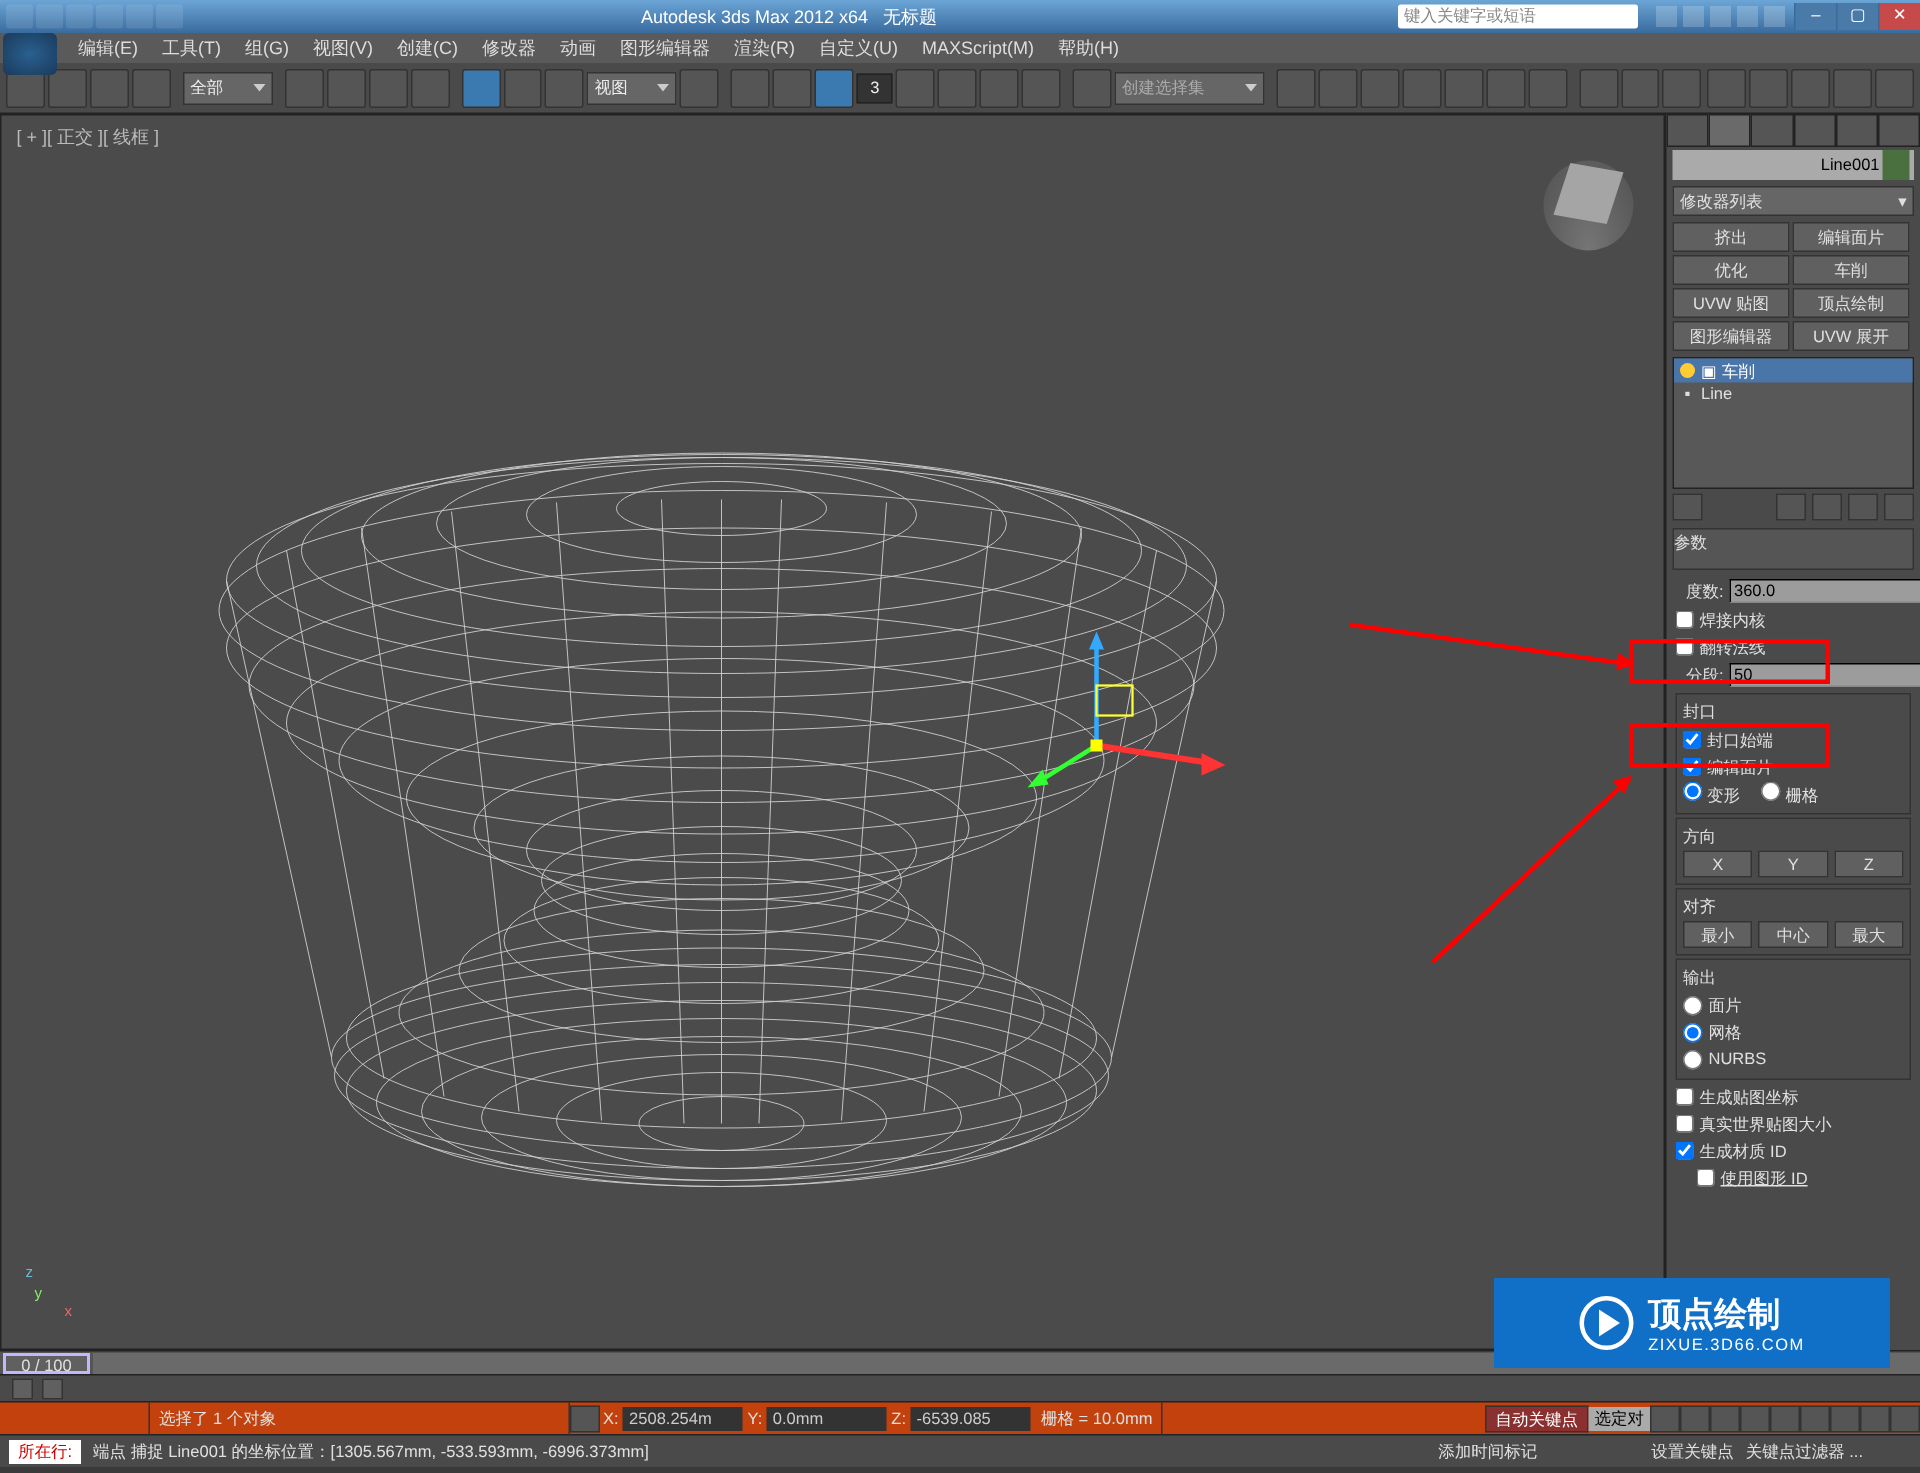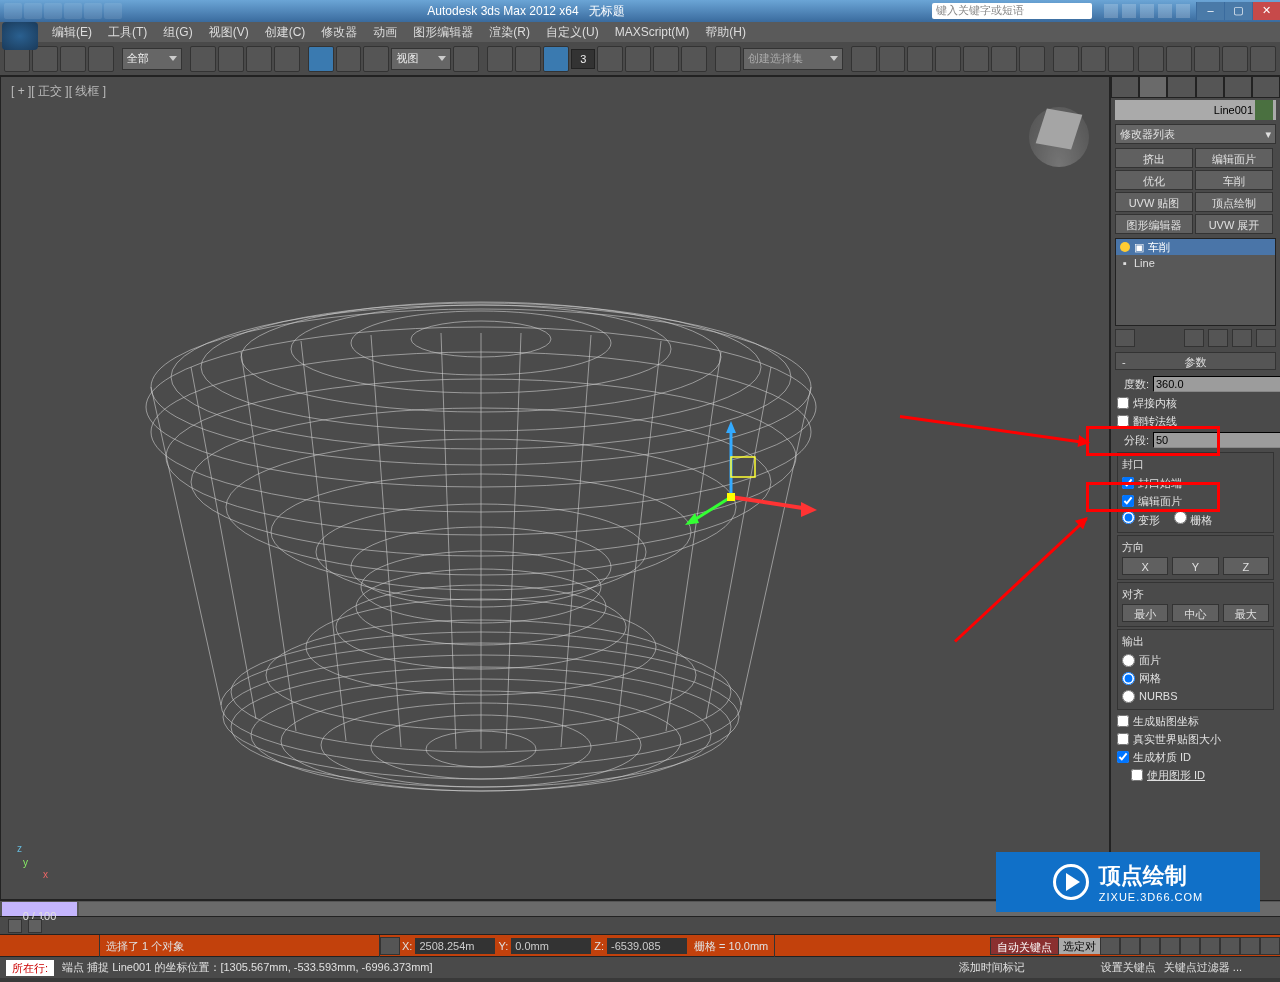--- a/index.html
+++ b/index.html
@@ -57,41 +57,41 @@
 .ddrow { margin: 2px 4px; height: 20px; background: #666; border: 1px solid #333; display: flex; align-items: center; padding: 0 4px; justify-content: space-between; gap: 32px; }
 .modbtns { display: flex; flex-wrap: wrap; gap: 2px; padding: 2px 4px; }
 .modbtns .mb { width: 78px; height: 20px; background: #606060; border: 1px solid #333; text-align: center; line-height: 20px; font-size: 11px; }
 .stack { margin: 2px 4px; height: 88px; background: #585858; border: 1px solid #222; }
 .stack .srow { height: 16px; display: flex; align-items: center; padding: 0 4px; gap: 4px; }
 .stack .srow.sel { background: #4a75a8; color: #fff; }
 .stack .srow .bulb { width: 10px; height: 10px; background: #fc3; border-radius: 50%; }
 .stack .srow .expand { width: 10px; text-align: center; }
 .stacktools { height: 20px; display: flex; gap: 4px; padding: 0 4px; align-items: center; }
 .stacktools .st { width: 20px; height: 18px; background: #555; border: 1px solid #333; }
-.rollhdr { height: 18px; background: #555; border: 1px solid #333; margin: 4px 4px 2px; text-align: center; line-height: 18px; position: relative; }
+.rollhdr { height: 28px; background: #555; border: 1px solid #333; margin: 4px 4px 2px; text-align: left; line-height: 18px; position: relative; }
 .rollhdr:before { content: '-'; position: absolute; left: 6px; }
 .rollbody { padding: 2px 6px; }
 .prow { display: flex; align-items: center; gap: 4px; height: 20px; font-size: 11px; }
 .prow .lbl { min-width: 32px; text-align: right; }
 .prow .spin { flex: 1; height: 16px; display: flex; }
 .prow .spin input { flex:1; background: #9c9c9c; border: 1px inset #333; color: #000; font-size: 11px; padding: 0 2px; height: 16px; }
 .chkrow { display: flex; align-items: center; gap: 4px; height: 18px; font-size: 11px; }
 .chkrow input { width: 12px; height: 12px; }
 .radrow { display: flex; align-items: center; gap: 4px; height: 18px; font-size: 11px; }
 .grp { border: 1px solid #333; margin: 2px 0; padding: 4px; }
 .grp .gt { font-size: 11px; margin-bottom: 2px; }
 .btnrow { display: flex; gap: 4px; }
 .btnrow .sb { flex:1; height: 18px; background: #606060; border: 1px solid #333; text-align: center; line-height: 18px; }
 .redbox { position:absolute; border: 3px solid #f00; pointer-events:none; z-index: 20; }
 .redarrow { position:absolute; background:#f00; height:3px; transform-origin:left center; z-index:20; }
 .redarrow:after { content:''; position:absolute; right:-2px; top:-5px; border-left:12px solid #f00; border-top:6px solid transparent; border-bottom:6px solid transparent; }
 
 
 .timeline { height: 16px; background: #555; display: flex; align-items: center; border-top: 1px solid #222; }
-.timeline .tframe { width: 75px; text-align: center; background: #606060; border: 7px solid #c4b5fd; height: 14px; line-height: 14px; margin: 0 2px; }
+.timeline .tframe { width: 58px; text-align: center; background: #606060; border: 2px solid #c4b5fd; height: 14px; line-height: 14px; margin: 0 2px; }
 .timeline .track { flex: 1; height: 14px; background: #6a6a6a; position: relative; }
 
 .midbar { height: 18px; background: #4a4a4a; display: flex; align-items: center; gap: 6px; padding: 0 8px; border-top: 1px solid #222; }
 .midbar .chip { height: 14px; padding: 0 4px; background: #606060; border: 1px solid #333; line-height: 14px; }
 
 
 .statusbar { height: 22px; background: #c2410c; border-top: 1px solid #222; display: flex; align-items: center; font-size: 11px; }
 .statusbar .seg { padding: 0 6px; border-right: 1px solid #333; height: 22px; line-height: 22px; }
 .statusbar .xyz { background: #333; color: #ccc; padding: 0 4px; margin: 16px 1px; width: 80px; height: 16px; line-height: 16px; }
 .statusbar .kbtn { width: 20px; height: 18px; background: #555; border: 1px solid #333; }

